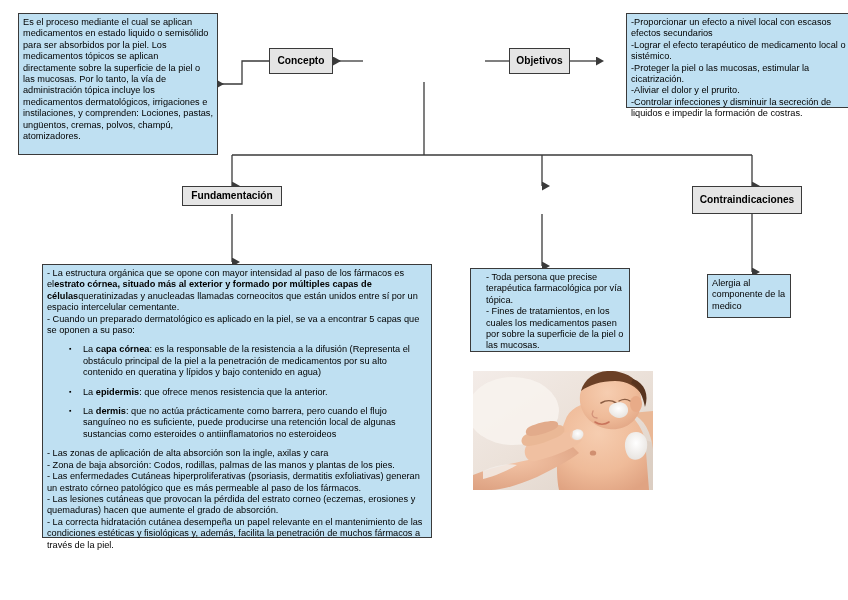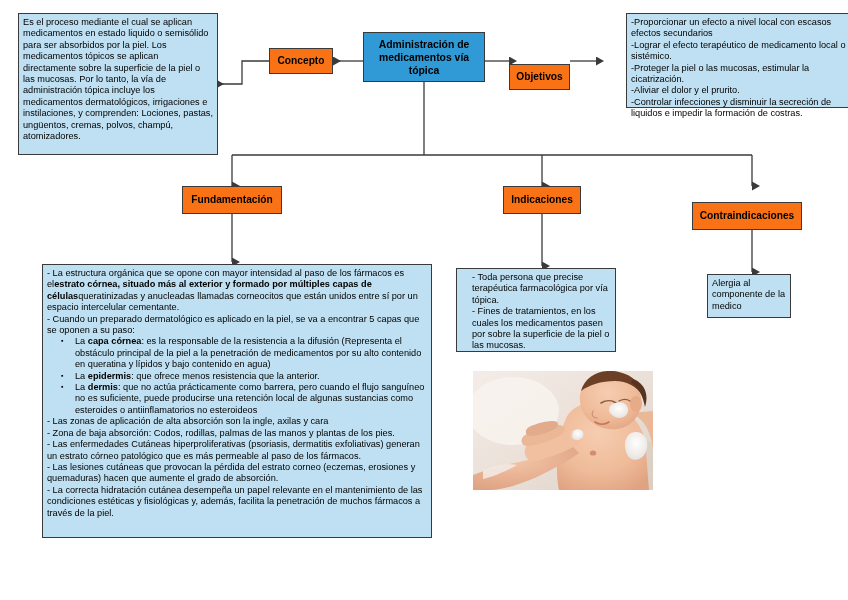--- a/index.html
+++ b/index.html
@@ -34,21 +34,21 @@
   
   .box-light {
     background: #bfe0f2;
     color: #000000;
     font-size: 9.2px;
     line-height: 11.4px;
     padding: 3px 4px 3px 4px;
   }
   
   .box-label {
-    background: #f97316;
+    background: #e5e5e5;
     color: #000000;
     font-weight: bold;
     font-size: 10.2px;
     line-height: 12px;
     display: flex;
     align-items: center;
     justify-content: center;
     text-align: center;
     padding: 2px 4px;
   }
@@ -60,21 +60,21 @@
   .txt p {
     margin: 0;
     padding: 0;
   }
   .txt ul {
     margin: 0;
     padding: 0 0 0 14px;
     list-style: none;
   }
   .txt ul li {
-    margin: 0;
+    margin: 8px;
     padding: 0 0 0 14px;
     position: relative;
     text-indent: 0;
   }
   .txt ul li::before {
     content: "\25AA";
     position: absolute;
     left: 0;
     top: -1px;
     font-size: 7px;
@@ -138,56 +138,50 @@
     <p>-Lograr el efecto terapéutico de medicamento local o sistémico.</p>
     <p>-Proteger la piel o las mucosas, estimular la cicatrización.</p>
     <p>-Aliviar el dolor y el prurito.</p>
     <p>-Controlar infecciones y disminuir la secreción de liquidos e impedir la formación de costras.</p>
   </div>
 
   <div class="node box-label" style="left:269px; top:48px; width:64px; height:26px;">
     <span>Concepto</span>
   </div>
 
-  <div class="node box-label box-root" style="left:363px; top:32px; width:122px; height:50px;">
-    <span>Administración de medicamentos vía tópica</span>
-  </div>
-
-  <div class="node box-label" style="left:509px; top:48px; width:61px; height:26px;margin-top:16px;">
+
+  <div class="node box-label" style="left:509px; top:48px; width:61px; height:26px;">
     <span>Objetivos</span>
   </div>
 
-  <div class="node box-label" style="left:182px; top:186px; width:100px; height:28px;text-align:right;">
+  <div class="node box-label" style="left:182px; top:186px; width:100px; height:20px;text-align:right;">
     <span>Fundamentación</span>
   </div>
 
-  <div class="node box-label" style="left:503px; top:186px; width:78px; height:28px;">
-    <span>Indicaciones</span>
-  </div>
-
-  <div class="node box-label" style="left:692px; top:186px; width:110px; height:28px;margin-top:16px;">
+
+  <div class="node box-label" style="left:692px; top:186px; width:110px; height:28px;">
     <span>Contraindicaciones</span>
   </div>
 
   <div class="node box-light txt" style="left:42px; top:264px; width:390px; height:274px;">
     <p><span>- La estructura orgánica que se opone con mayor intensidad al paso de los fármacos es el</span><b>estrato córnea, situado más al exterior y formado por múltiples capas de células</b><span>queratinizadas y anucleadas llamadas corneocitos que están unidos entre sí por un espacio intercelular cementante.</span></p>
     <p>- Cuando un preparado dermatológico es aplicado en la piel, se va a encontrar 5 capas que se oponen a su paso:</p>
     <ul>
       <li><span>La </span><b>capa córnea</b><span>: es la responsable de la resistencia a la difusión (Representa el obstáculo principal de la piel a la penetración de medicamentos por su alto contenido en queratina y lípidos y bajo contenido en agua)</span></li>
       <li><span>La </span><b>epidermis</b><span>: que ofrece menos resistencia que la anterior.</span></li>
       <li><span>La </span><b>dermis</b><span>: que no actúa prácticamente como barrera, pero cuando el flujo sanguíneo no es suficiente, puede producirse una retención local de algunas sustancias como esteroides o antiinflamatorios no esteroideos</span></li>
     </ul>
     <p>- Las zonas de aplicación de alta absorción son la ingle, axilas y cara</p>
     <p>- Zona de baja absorción: Codos, rodillas, palmas de las manos y plantas de los pies.</p>
     <p>- Las enfermedades Cutáneas hiperproliferativas (psoriasis, dermatitis exfoliativas) generan un estrato córneo patológico que es más permeable al paso de los fármacos.</p>
     <p>- Las lesiones cutáneas que provocan la pérdida del estrato corneo (eczemas, erosiones y quemaduras) hacen que aumente el grado de absorción.</p>
     <p>- La correcta hidratación cutánea desempeña un papel relevante en el mantenimiento de las condiciones estéticas y fisiológicas y, además, facilita la penetración de muchos fármacos a través de la piel.</p>
   </div>
 
-  <div class="node box-light txt" style="left:456px; top:268px; width:160px; height:84px;padding-left:15px;">
+  <div class="node box-light txt" style="left:470px; top:268px; width:160px; height:84px;padding-left:15px;">
     <p>- Toda persona que precise terapéutica farmacológica por vía tópica.</p>
     <p>- Fines de tratamientos, en los cuales los medicamentos pasen por sobre la superficie de la piel o las mucosas.</p>
   </div>
 
   <div class="node box-light txt" style="left:707px; top:274px; width:84px; height:44px;">
     <p>Alergia al componente de la medico</p>
   </div>
 
   <div class="photo" style="left:473px; top:371px; width:180px; height:119px;">
     <svg width="180" height="119" viewBox="0 0 180 119" xmlns="http://www.w3.org/2000/svg">

